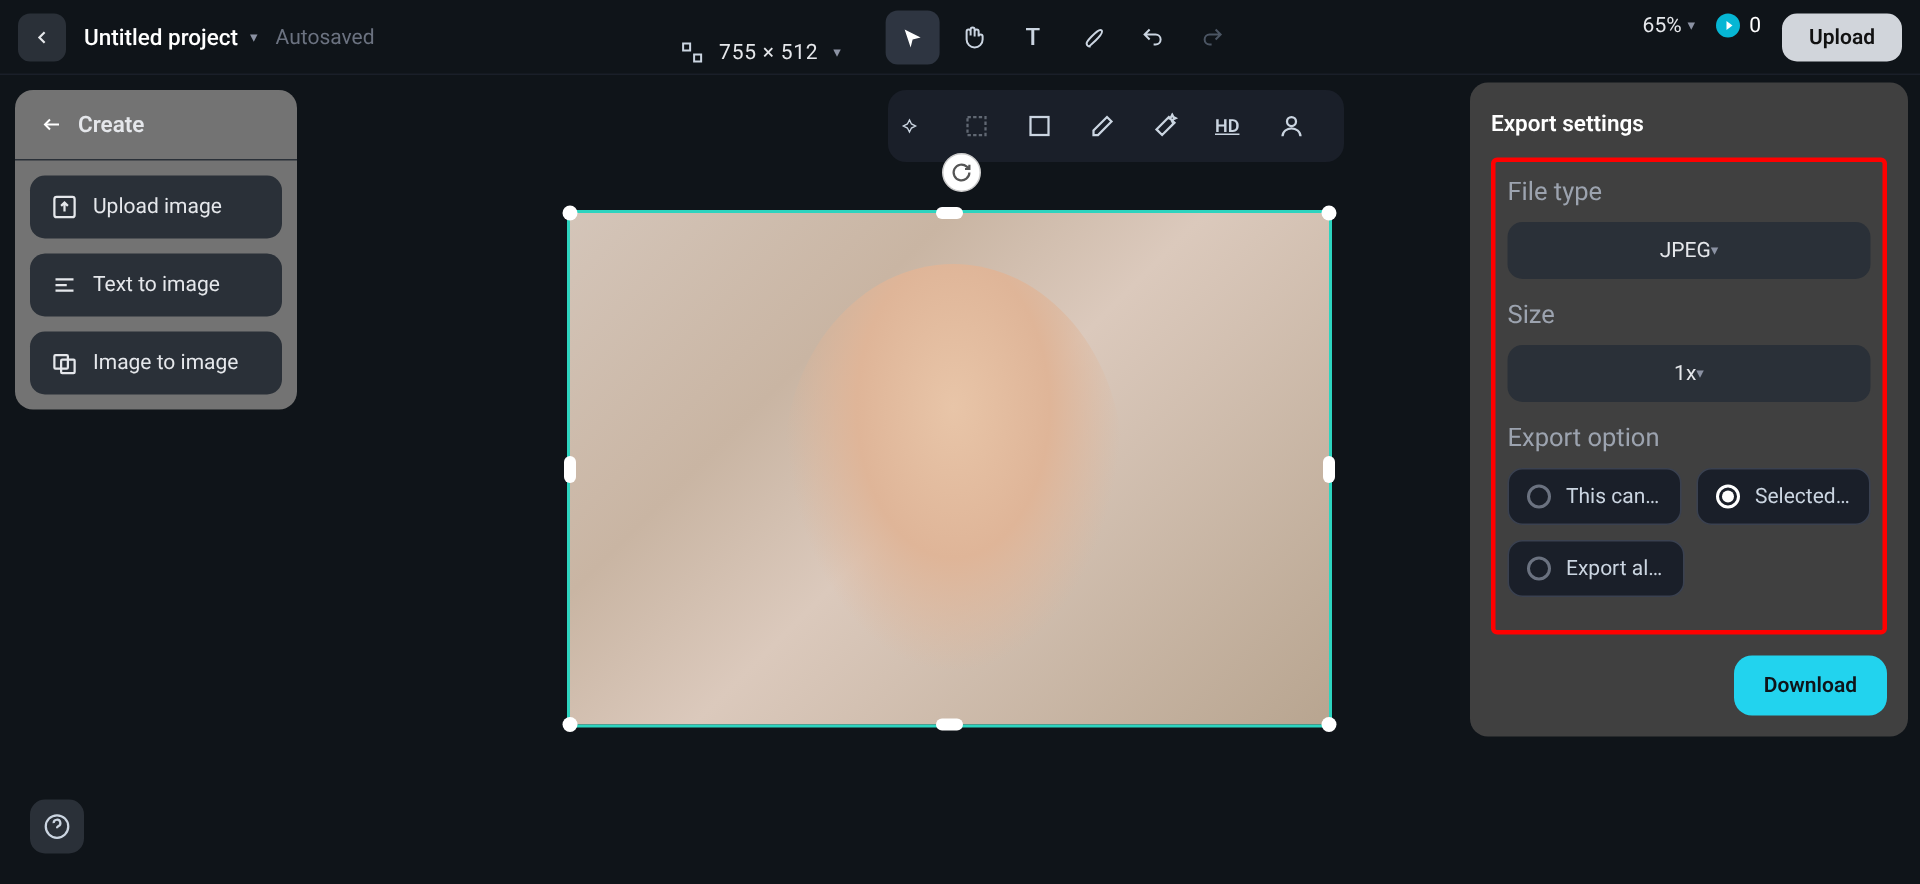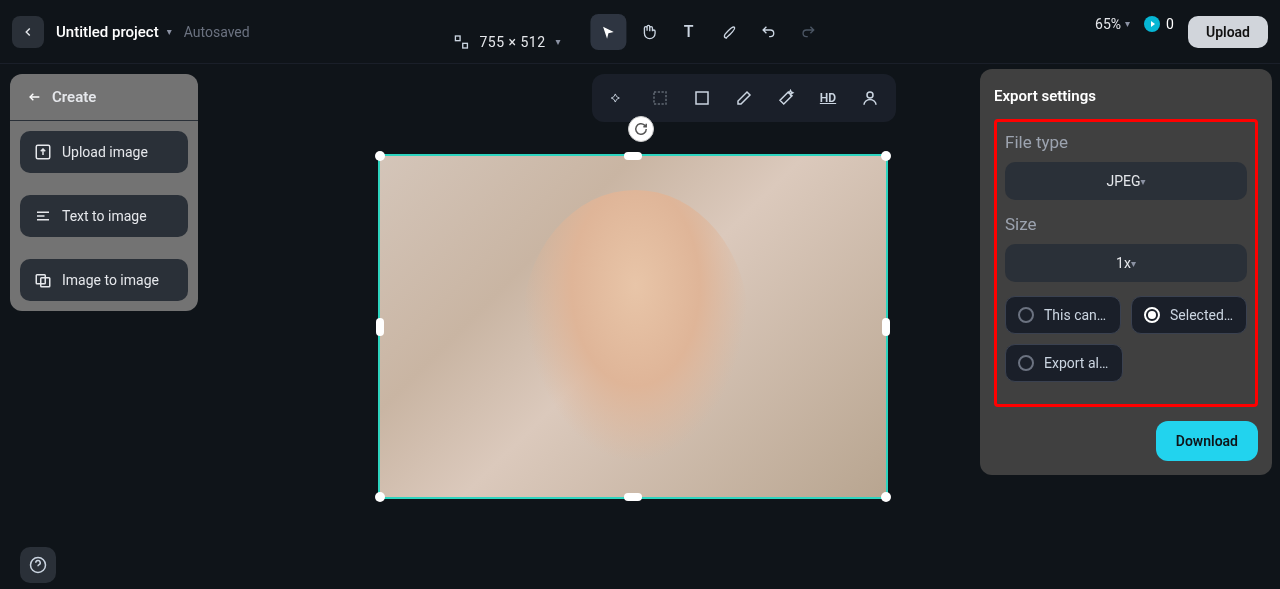--- a/index.html
+++ b/index.html
@@ -6,21 +6,21 @@
     body {
       font-family: -apple-system, BlinkMacSystemFont, "Segoe UI", Roboto, sans-serif;
       background: #0f1419;
       color: #e5e7eb;
       width: 1280px;
       height: 589px;
       overflow: hidden;
       position: relative;
     }
     .topbar {
-      height: 64px;
+      height: 50px;
       display: flex;
       align-items: center;
       padding: 0 12px;
       gap: 12px;
       background: #0f1419;
       border-bottom: 1px solid #1a1f29;
     }
     .back-btn {
       width: 32px; height: 32px;
       background: #2a3038;
@@ -88,21 +88,21 @@
       border-radius: 12px;
       overflow: hidden;
     }
     .create-header {
       padding: 14px 16px;
       display: flex; align-items: center; gap: 10px;
       border-bottom: 1px solid #2a3038;
       font-weight: 600;
       font-size: 15px;
     }
-    .sidebar-list { padding: 10px; display: flex; flex-direction: column; gap: 22px; }
+    .sidebar-list { padding: 10px; display: flex; flex-direction: column; gap: 10px; }
     .sidebar-item {
       background: #2a3038;
       border-radius: 10px;
       padding: 12px 14px;
       display: flex; align-items: center; gap: 10px;
       cursor: pointer;
       font-size: 14px;
     }
     .canvas-area {
       flex: 1;
@@ -112,21 +112,21 @@
       position: absolute;
       top: 10px; left: 50%; transform: translateX(-50%);
       background: #1a1f29;
       border-radius: 12px;
       padding: 6px 8px;
       display: flex; gap: 6px; align-items: center;
     }
     .ctb-btn {
       width: 36px; height: 36px;
       border-radius: 8px;
-      display: flex; align-items: center; justify-content: center;
+      display: flex; align-items: center; justify-content: flex-start;
       cursor: pointer;
       font-size: 12px;
       color: #cbd5e1;
       text-decoration: underline;
     }
     .canvas-image {
       position: absolute;
       top: 90px; left: 170px;
       width: 510px; height: 345px;
       border: 2px solid #2dd4bf;
@@ -402,20 +402,21 @@
         <div class="ep-label">File type</div>
         <div class="ep-select">
           <span>JPEG</span>
           <span class="chevron-sm">▾</span>
         </div>
         <div class="ep-label">Size</div>
         <div class="ep-select">
           <span>1x</span>
           <span class="chevron-sm">▾</span>
         </div>
+        <div class="ep-label">Export option</div>
         <div class="ep-radios">
           <div class="ep-radio">
             <span class="radio-circle"></span>
             <span class="ep-radio-label">This canvas</span>
           </div>
           <div class="ep-radio">
             <span class="radio-circle checked"></span>
             <span class="ep-radio-label">Selected l…</span>
           </div>
         </div>

